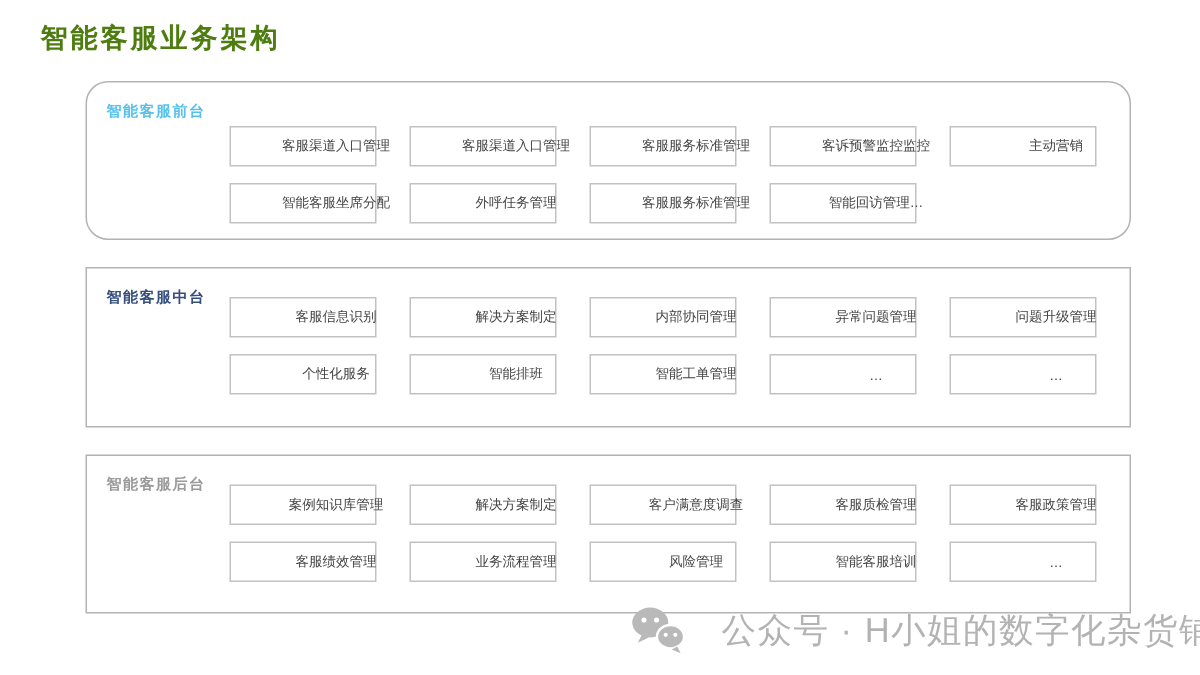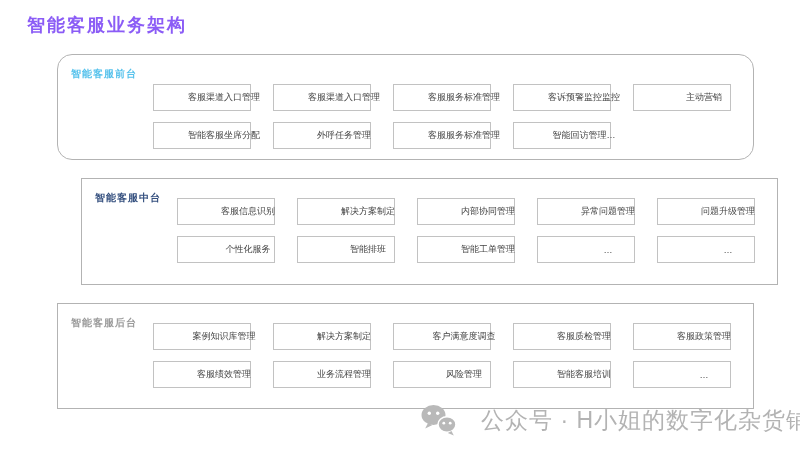--- a/index.html
+++ b/index.html
@@ -3,28 +3,28 @@
 <meta charset="utf-8">
 <style>
   html,body{margin:0;padding:0;background:#ffffff;}
   .canvas{
     position:relative;width:800px;height:450px;background:#ffffff;overflow:hidden;
     font-family:"Liberation Sans","DejaVu Sans",sans-serif;
   }
   .page-title{
     position:absolute;left:27px;top:13px;
     font-family:"Liberation Serif","DejaVu Serif",serif;
-    font-size:18px;font-weight:bold;color:#8b5cf6;letter-spacing:2px;
+    font-size:18px;font-weight:bold;color:#4d7c0f;letter-spacing:2px;
   }
   .section{
     position:absolute;left:57px;width:697px;
     border:1px solid #b3b3b3;background:#ffffff;box-sizing:border-box;
   }
   #section-front{top:54px;height:106px;border-radius:15px;}
-  #section-middle{top:178px;height:107px;margin-left:24px;}
+  #section-middle{top:178px;height:107px;}
   #section-back{top:303px;height:106px;}
   .section-label{
     position:absolute;left:13px;top:12px;
     font-size:10px;font-weight:bold;letter-spacing:1px;
   }
   .box-grid{
     position:absolute;left:95px;
     display:grid;grid-template-columns:repeat(5,98px);gap:11px 22px;
   }
   #section-front .box-grid{top:29px;}

